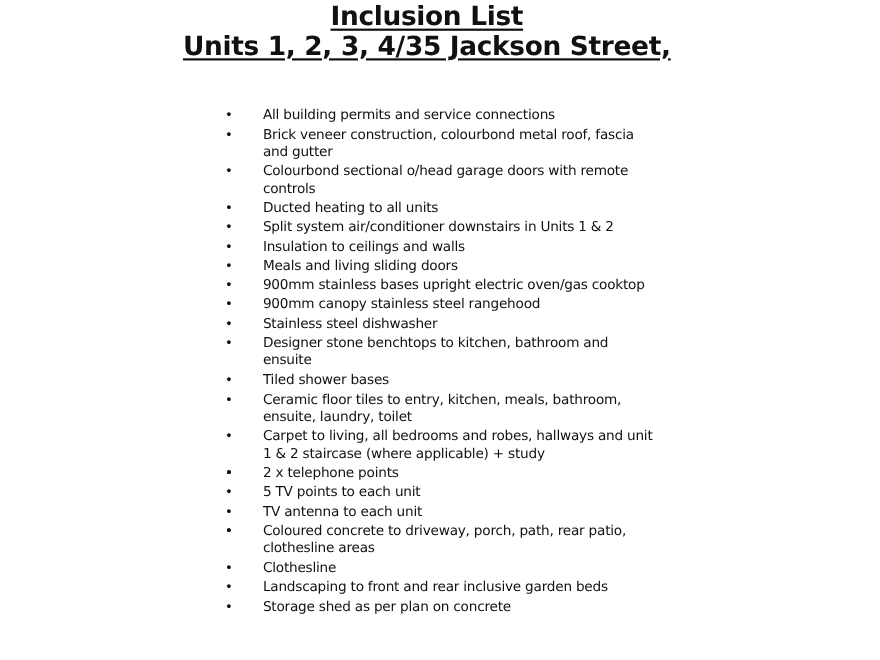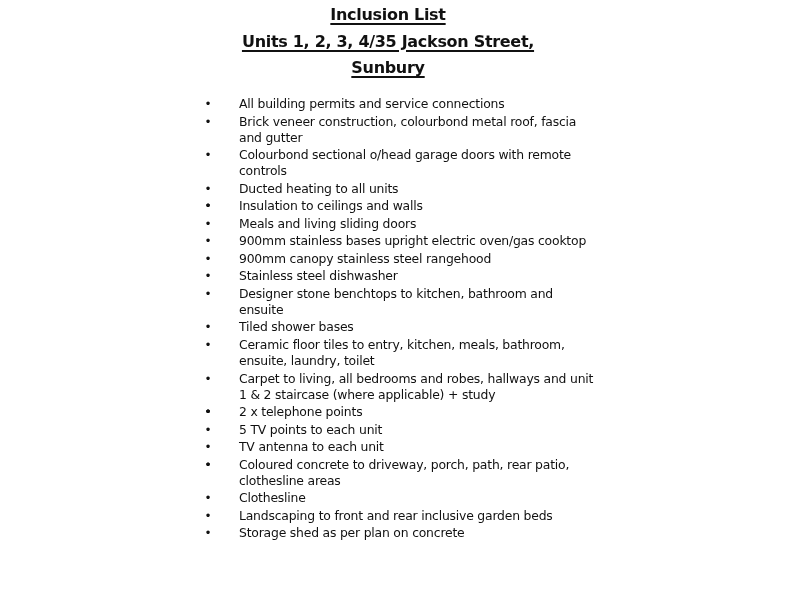--- a/index.html
+++ b/index.html
@@ -15,21 +15,21 @@
       font-family: "DejaVu Sans", sans-serif;
       color: #111111;
     }
     .title-block {
       position: absolute;
       top: 2px;
       left: 0;
       width: 776px;
       text-align: center;
       font-weight: bold;
-      font-size: 16px;
+      font-size: 24px;
       line-height: 26.5px;
     }
     .title-block div {
       text-decoration: underline;
       text-decoration-thickness: 1.5px;
       text-underline-offset: 3px;
       letter-spacing: -0.3px;
     }
     .inclusions {
       position: absolute;
@@ -57,29 +57,28 @@
       text-align: center;
       font-size: 12px;
     }
   </style>
 </head>
 <body>
 
 <div class="title-block">
   <div>Inclusion List</div>
   <div>Units 1, 2, 3, 4/35 Jackson Street,</div>
-  <div>Sunbury</div>
 </div>
 
 <ul class="inclusions">
   <li><span class="bullet">•</span><span>All building permits and service connections</span></li>
   <li><span class="bullet">•</span><span>Brick veneer construction, colourbond metal roof, fascia and gutter</span></li>
   <li><span class="bullet">•</span><span>Colourbond sectional o/head garage doors with remote controls</span></li>
   <li><span class="bullet">•</span><span>Ducted heating to all units</span></li>
-  <li><span class="bullet">•</span></li>
+  <li><span class="bullet">•</span><span>Split system air/conditioner downstairs in Units 1 &amp; 2</span></li>
   <li><span class="bullet">•</span><span>Insulation to ceilings and walls</span></li>
   <li><span class="bullet">•</span><span>Meals and living sliding doors</span></li>
   <li><span class="bullet">•</span><span>900mm stainless bases upright electric oven/gas cooktop</span></li>
   <li><span class="bullet">•</span><span>900mm canopy stainless steel rangehood</span></li>
   <li><span class="bullet">•</span><span>Stainless steel dishwasher</span></li>
   <li><span class="bullet">•</span><span>Designer stone benchtops to kitchen, bathroom and ensuite</span></li>
   <li><span class="bullet">•</span><span>Tiled shower bases</span></li>
   <li><span class="bullet">•</span><span>Ceramic floor tiles to entry, kitchen, meals, bathroom, ensuite, laundry, toilet</span></li>
   <li><span class="bullet">•</span><span>Carpet to living, all bedrooms and robes, hallways and unit 1 &amp; 2 staircase (where applicable) + study</span></li>
   <li><span class="bullet">•</span></li>

